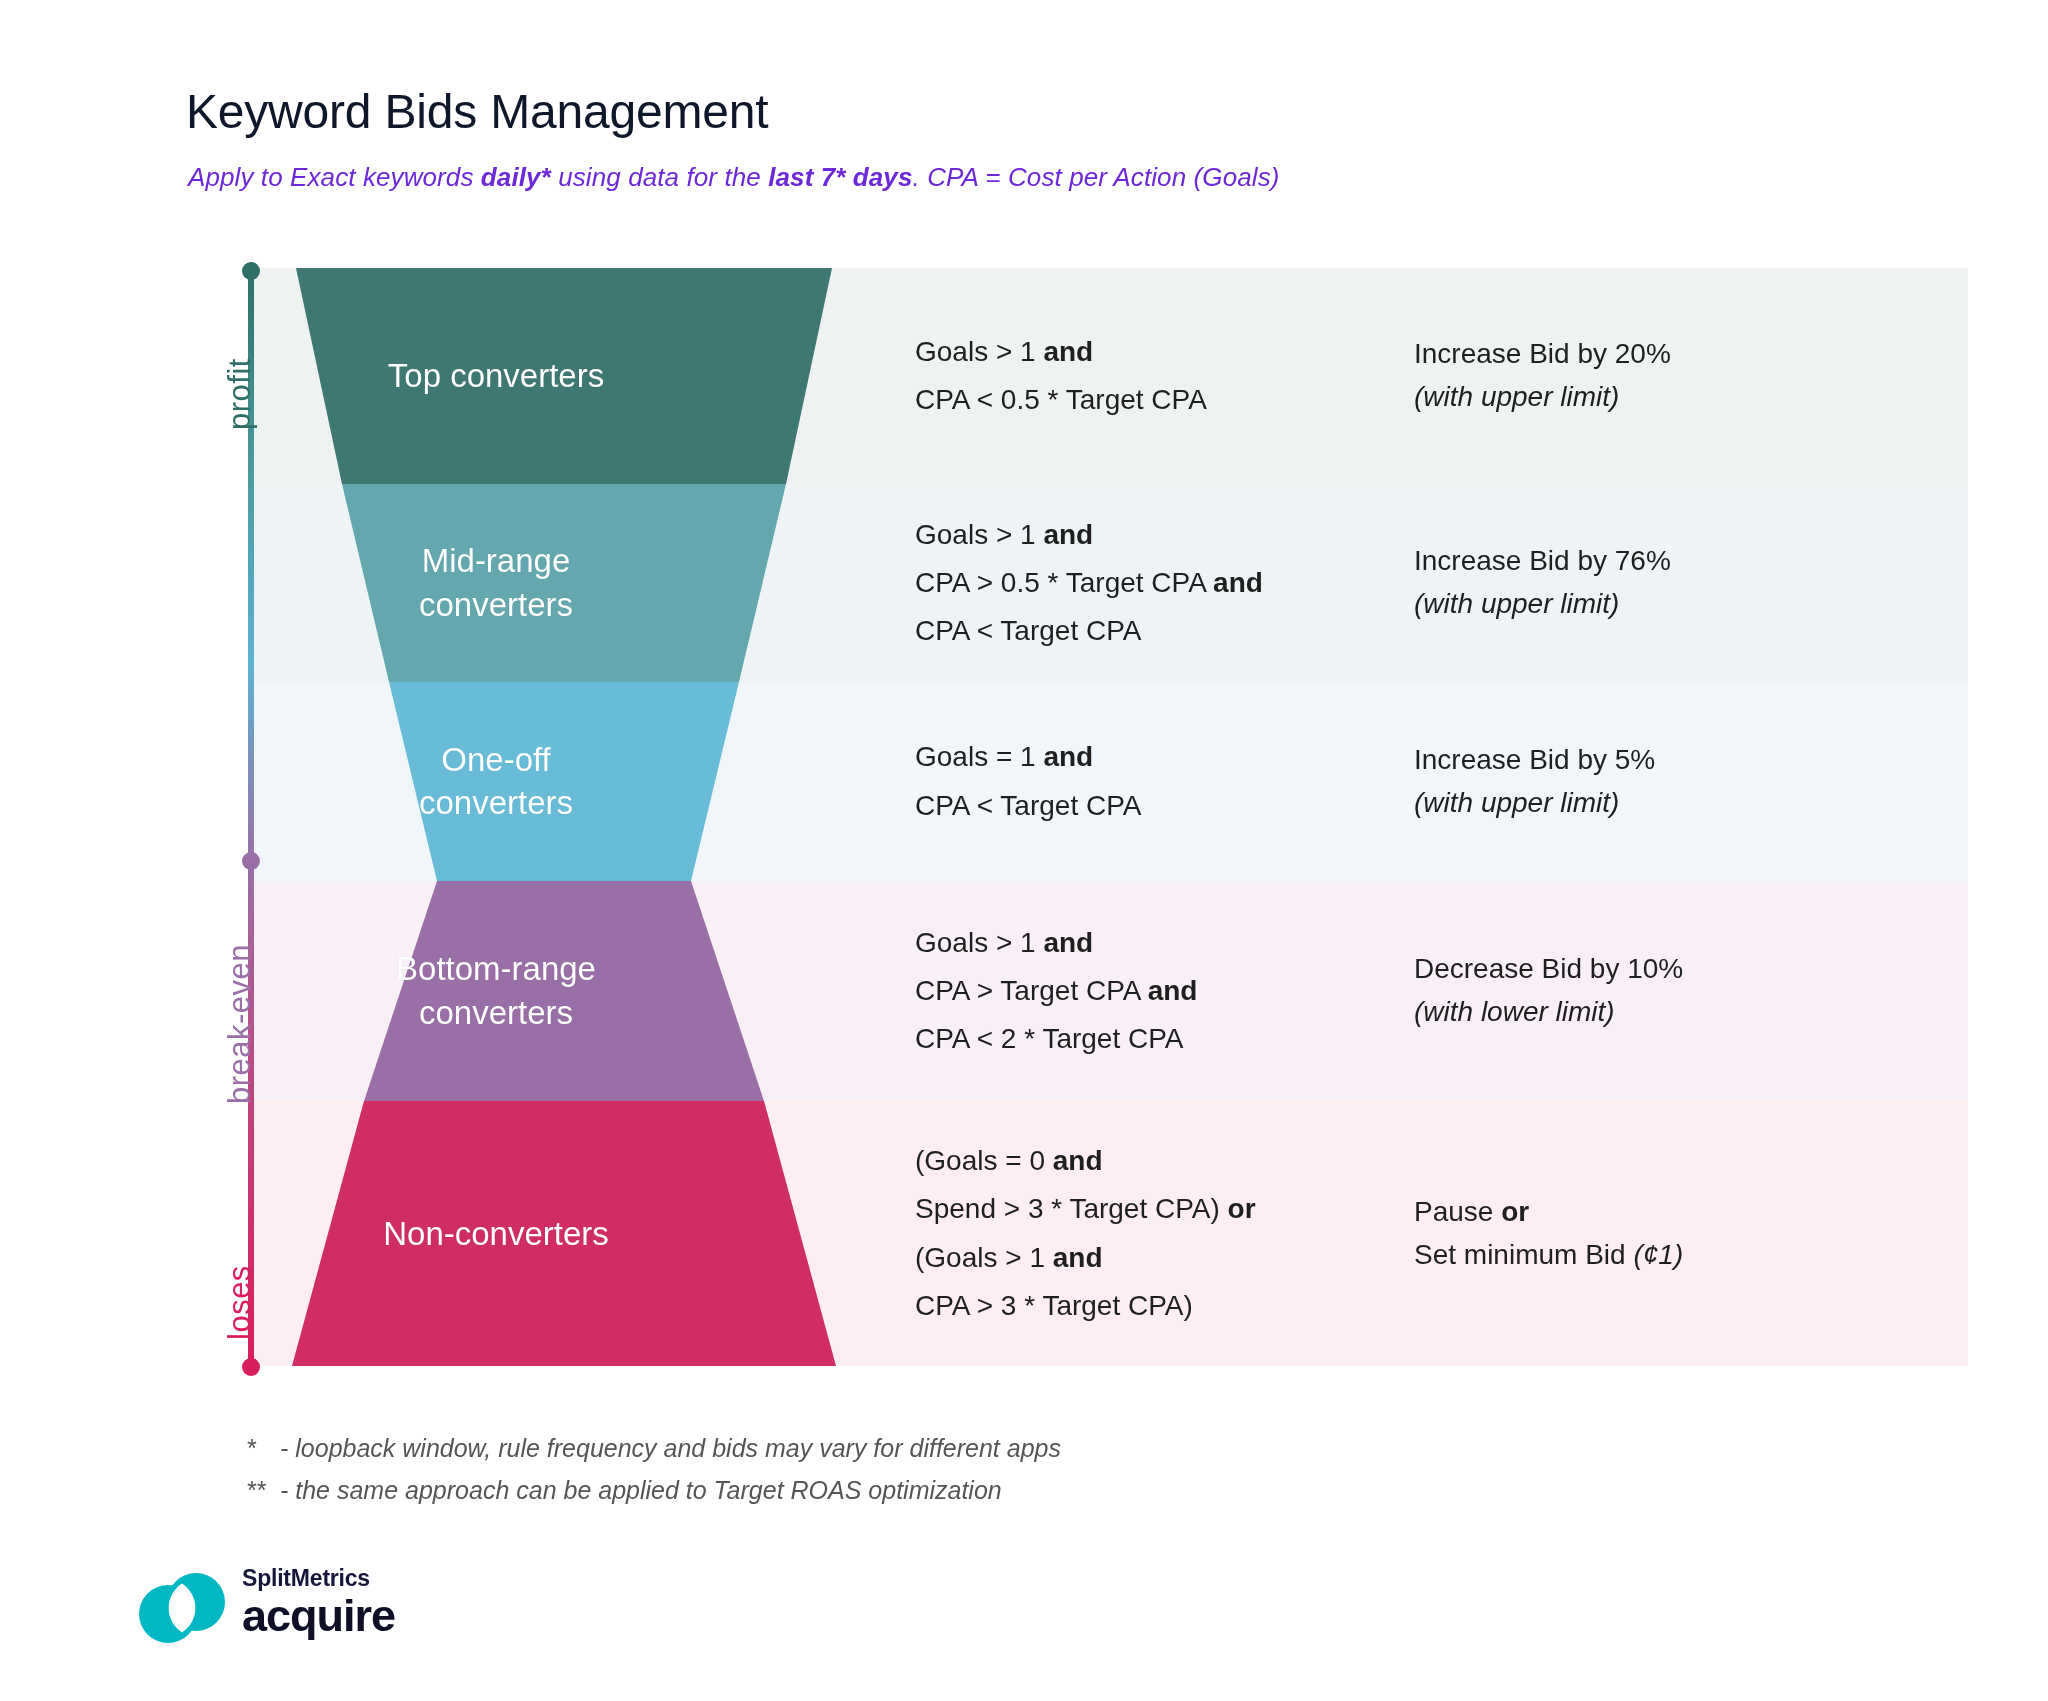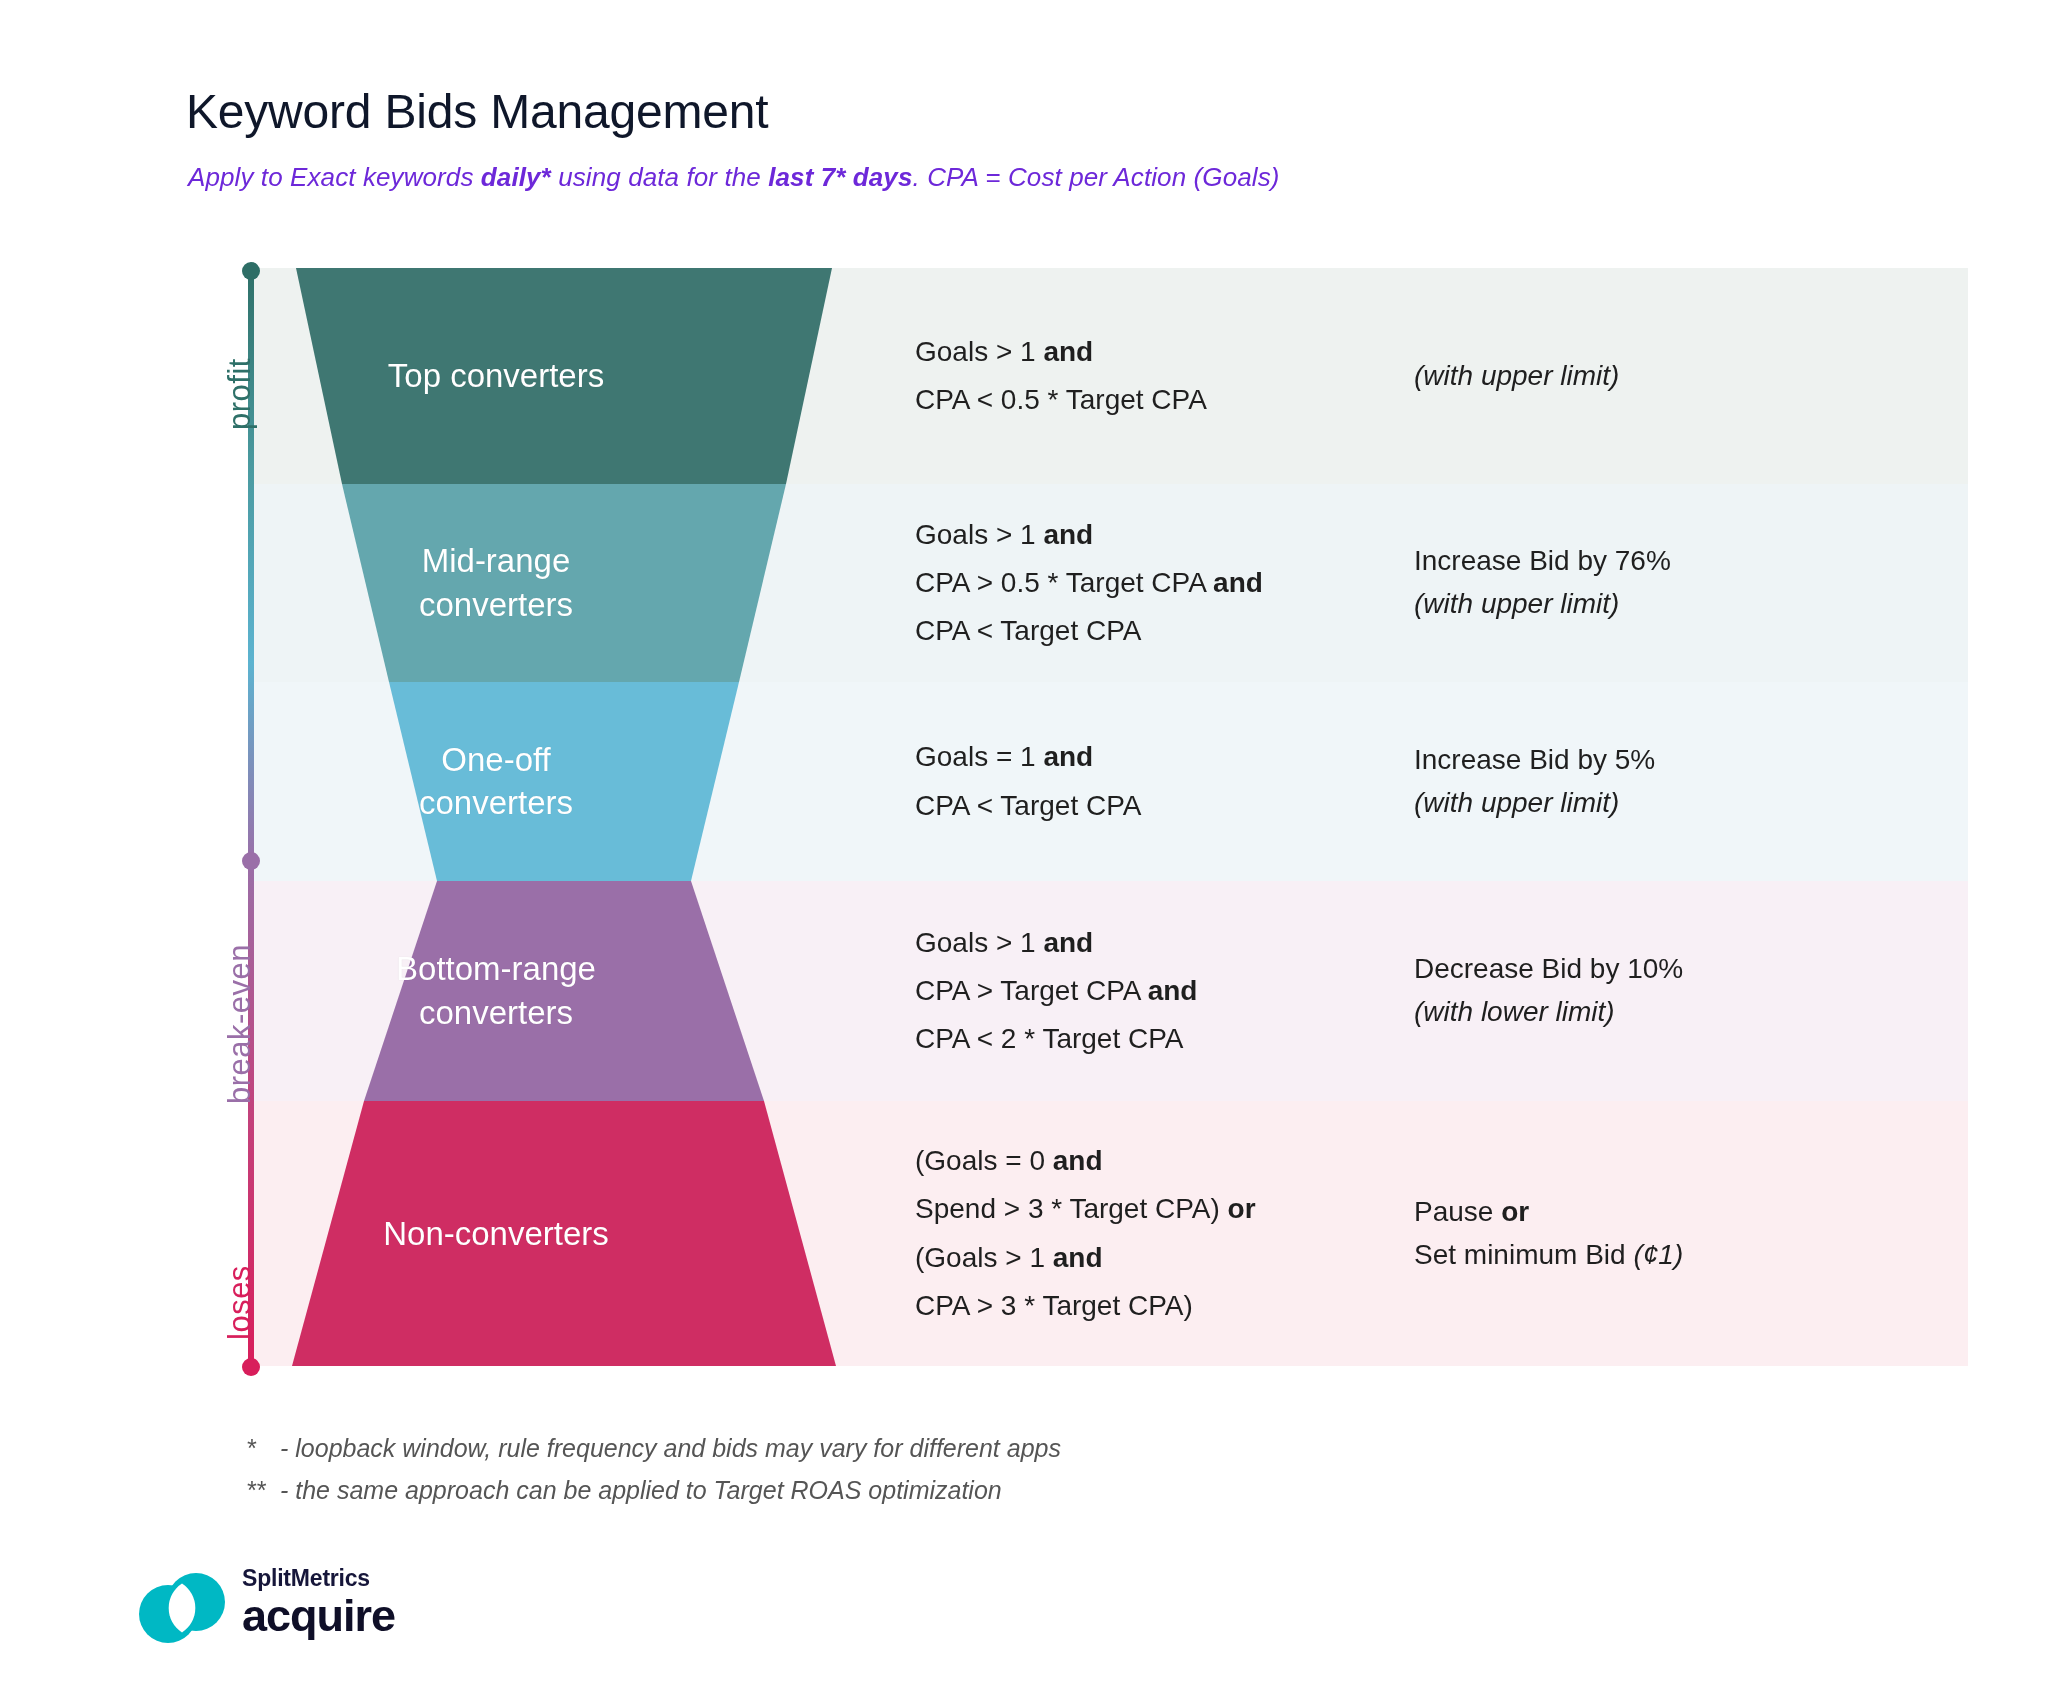--- a/index.html
+++ b/index.html
@@ -203,20 +203,21 @@
   <div class="chart">
 
     <div class="rows">
         <div class="row" style="top: 0px; height: 216px;">
           <div class="row-bg" style="background: rgb(238, 242, 240);"></div>
           <div class="col-cond">
             <div><span>Goals &gt; 1 </span><b>and</b></div>
             <div><span>CPA &lt; 0.5 * Target CPA</span></div>
           </div>
           <div class="col-act">
+            <div><span>Increase Bid by 20%</span></div>
             <div><span class="it">(with upper limit)</span></div>
           </div>
         </div>
         <div class="row" style="top: 216px; height: 198px;">
           <div class="row-bg" style="background: rgb(238, 244, 246);"></div>
           <div class="col-cond">
             <div><span>Goals &gt; 1 </span><b>and</b></div>
             <div><span>CPA &gt; 0.5 * Target CPA </span><b>and</b></div>
             <div><span>CPA &lt; Target CPA</span></div>
           </div>

